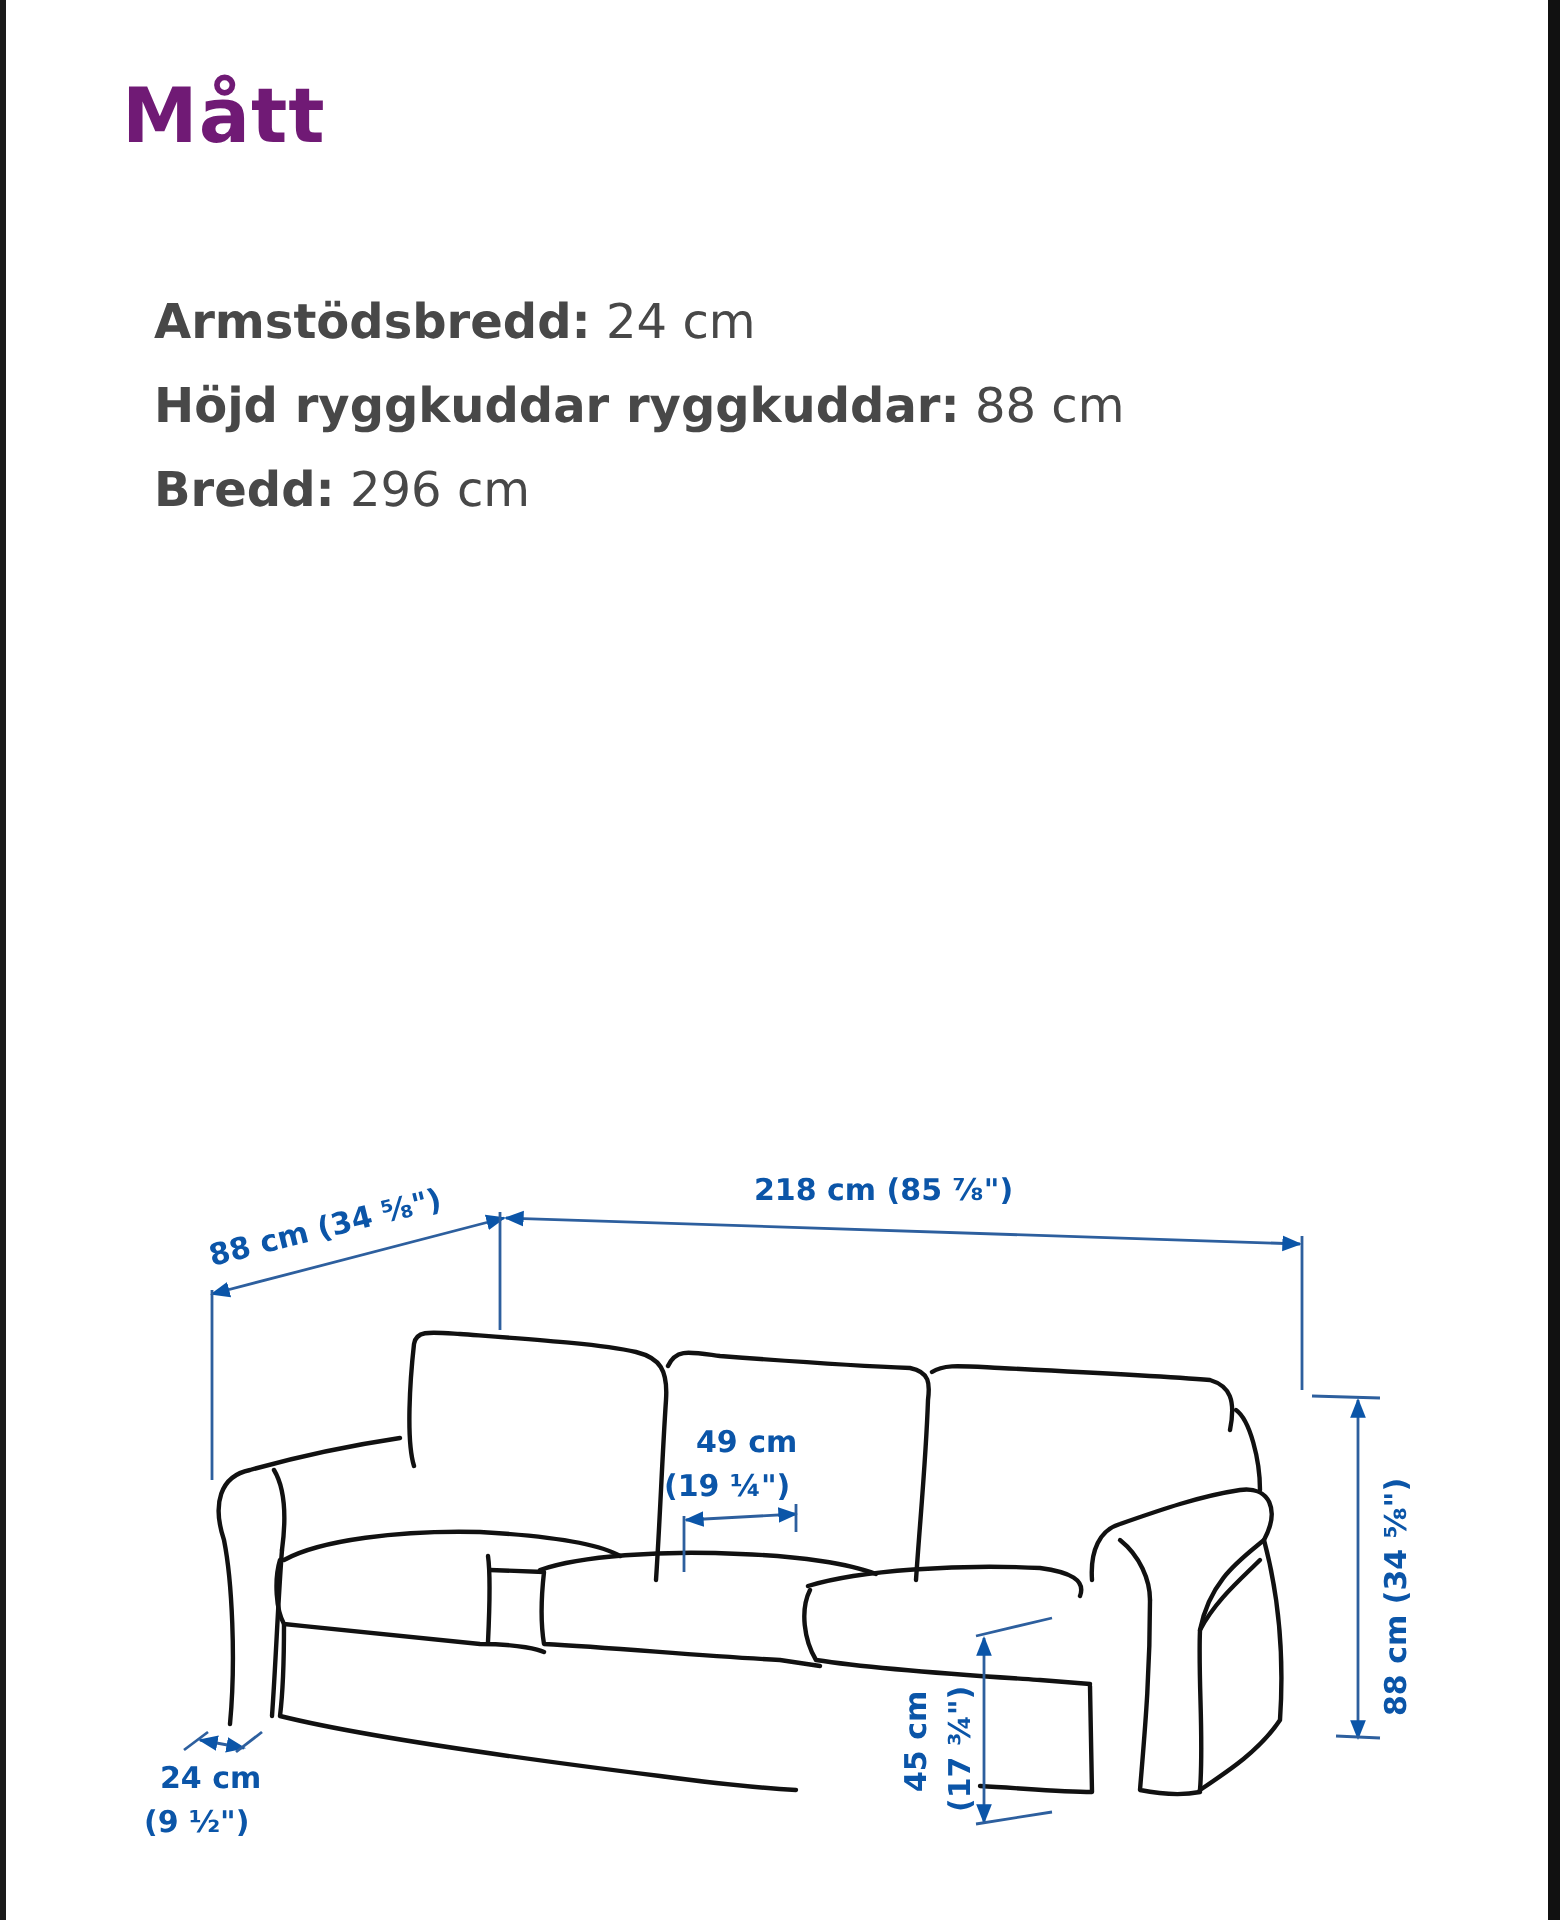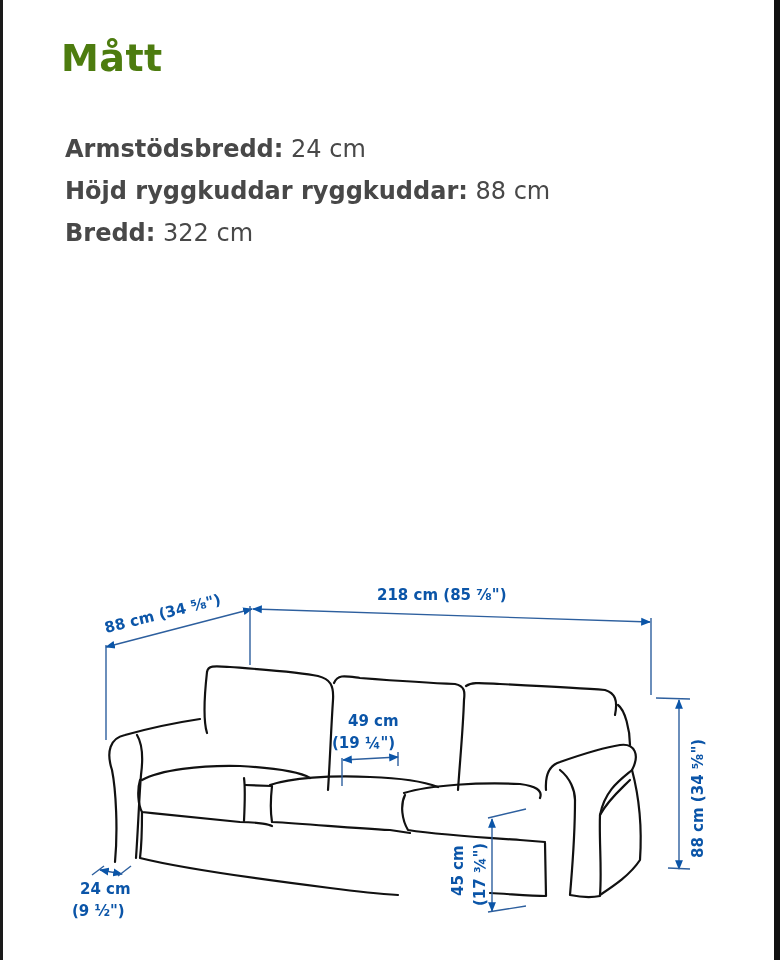--- a/index.html
+++ b/index.html
@@ -7,24 +7,24 @@
       width: 780px; height: 960px; overflow: hidden;
       background: #ffffff;
       font-family: "DejaVu Sans", sans-serif;
       color: #484848;
       position: relative;
     }
     .edge-left { position: absolute; left: 0; top: 0; width: 3px; height: 960px; background: #1a1a1a; }
     .edge-right { position: absolute; right: 0; top: 0; width: 6px; height: 960px; background: #111111; }
     .title {
       position: absolute; left: 61px; top: 36px;
-      font-size: 38px; font-weight: bold; color: #4d7c0f; margin: 0;
+      font-size: 38px; font-weight: bold; color: #701a75; margin: 0;
       letter-spacing: 0.5px;
     }
-    .specs { position: absolute; left: 61px; top: 124px; margin: 4px; padding: 0; list-style: none; }
+    .specs { position: absolute; left: 61px; top: 124px; margin: 16px; padding: 0; list-style: none; }
     .spec-row { font-size: 24px; line-height: 42px; height: 42px; white-space: nowrap; color: #484848; }
     .spec-label { font-weight: bold; }
     .spec-value { font-weight: normal; }
     .diagram { position: absolute; left: 0; top: 560px; width: 780px; height: 400px; }
     .dim-text { font-family: "DejaVu Sans", sans-serif; font-weight: bold; fill: #0b55a8; font-size: 15px; }
   </style>
 </head>
 <body>
 
 <div class="edge-left"></div>
@@ -36,21 +36,21 @@
   <li class="spec-row">
     <span class="spec-label">Armstödsbredd:</span>
     <span class="spec-value">24 cm</span>
   </li>
   <li class="spec-row">
     <span class="spec-label">Höjd ryggkuddar ryggkuddar:</span>
     <span class="spec-value">88 cm</span>
   </li>
   <li class="spec-row">
     <span class="spec-label">Bredd:</span>
-    <span class="spec-value">322 cm</span>
+    <span class="spec-value">296 cm</span>
   </li>
 </ul>
 
 <svg class="diagram" viewBox="0 560 780 400" xmlns="http://www.w3.org/2000/svg">
   <defs>
     <marker id="arr" viewBox="0 0 10 10" refX="9" refY="5" markerWidth="7" markerHeight="7" orient="auto-start-reverse">
       <path d="M0,1 L10,5 L0,9 z" fill="#0b55a8"></path>
     </marker>
   </defs>
 

